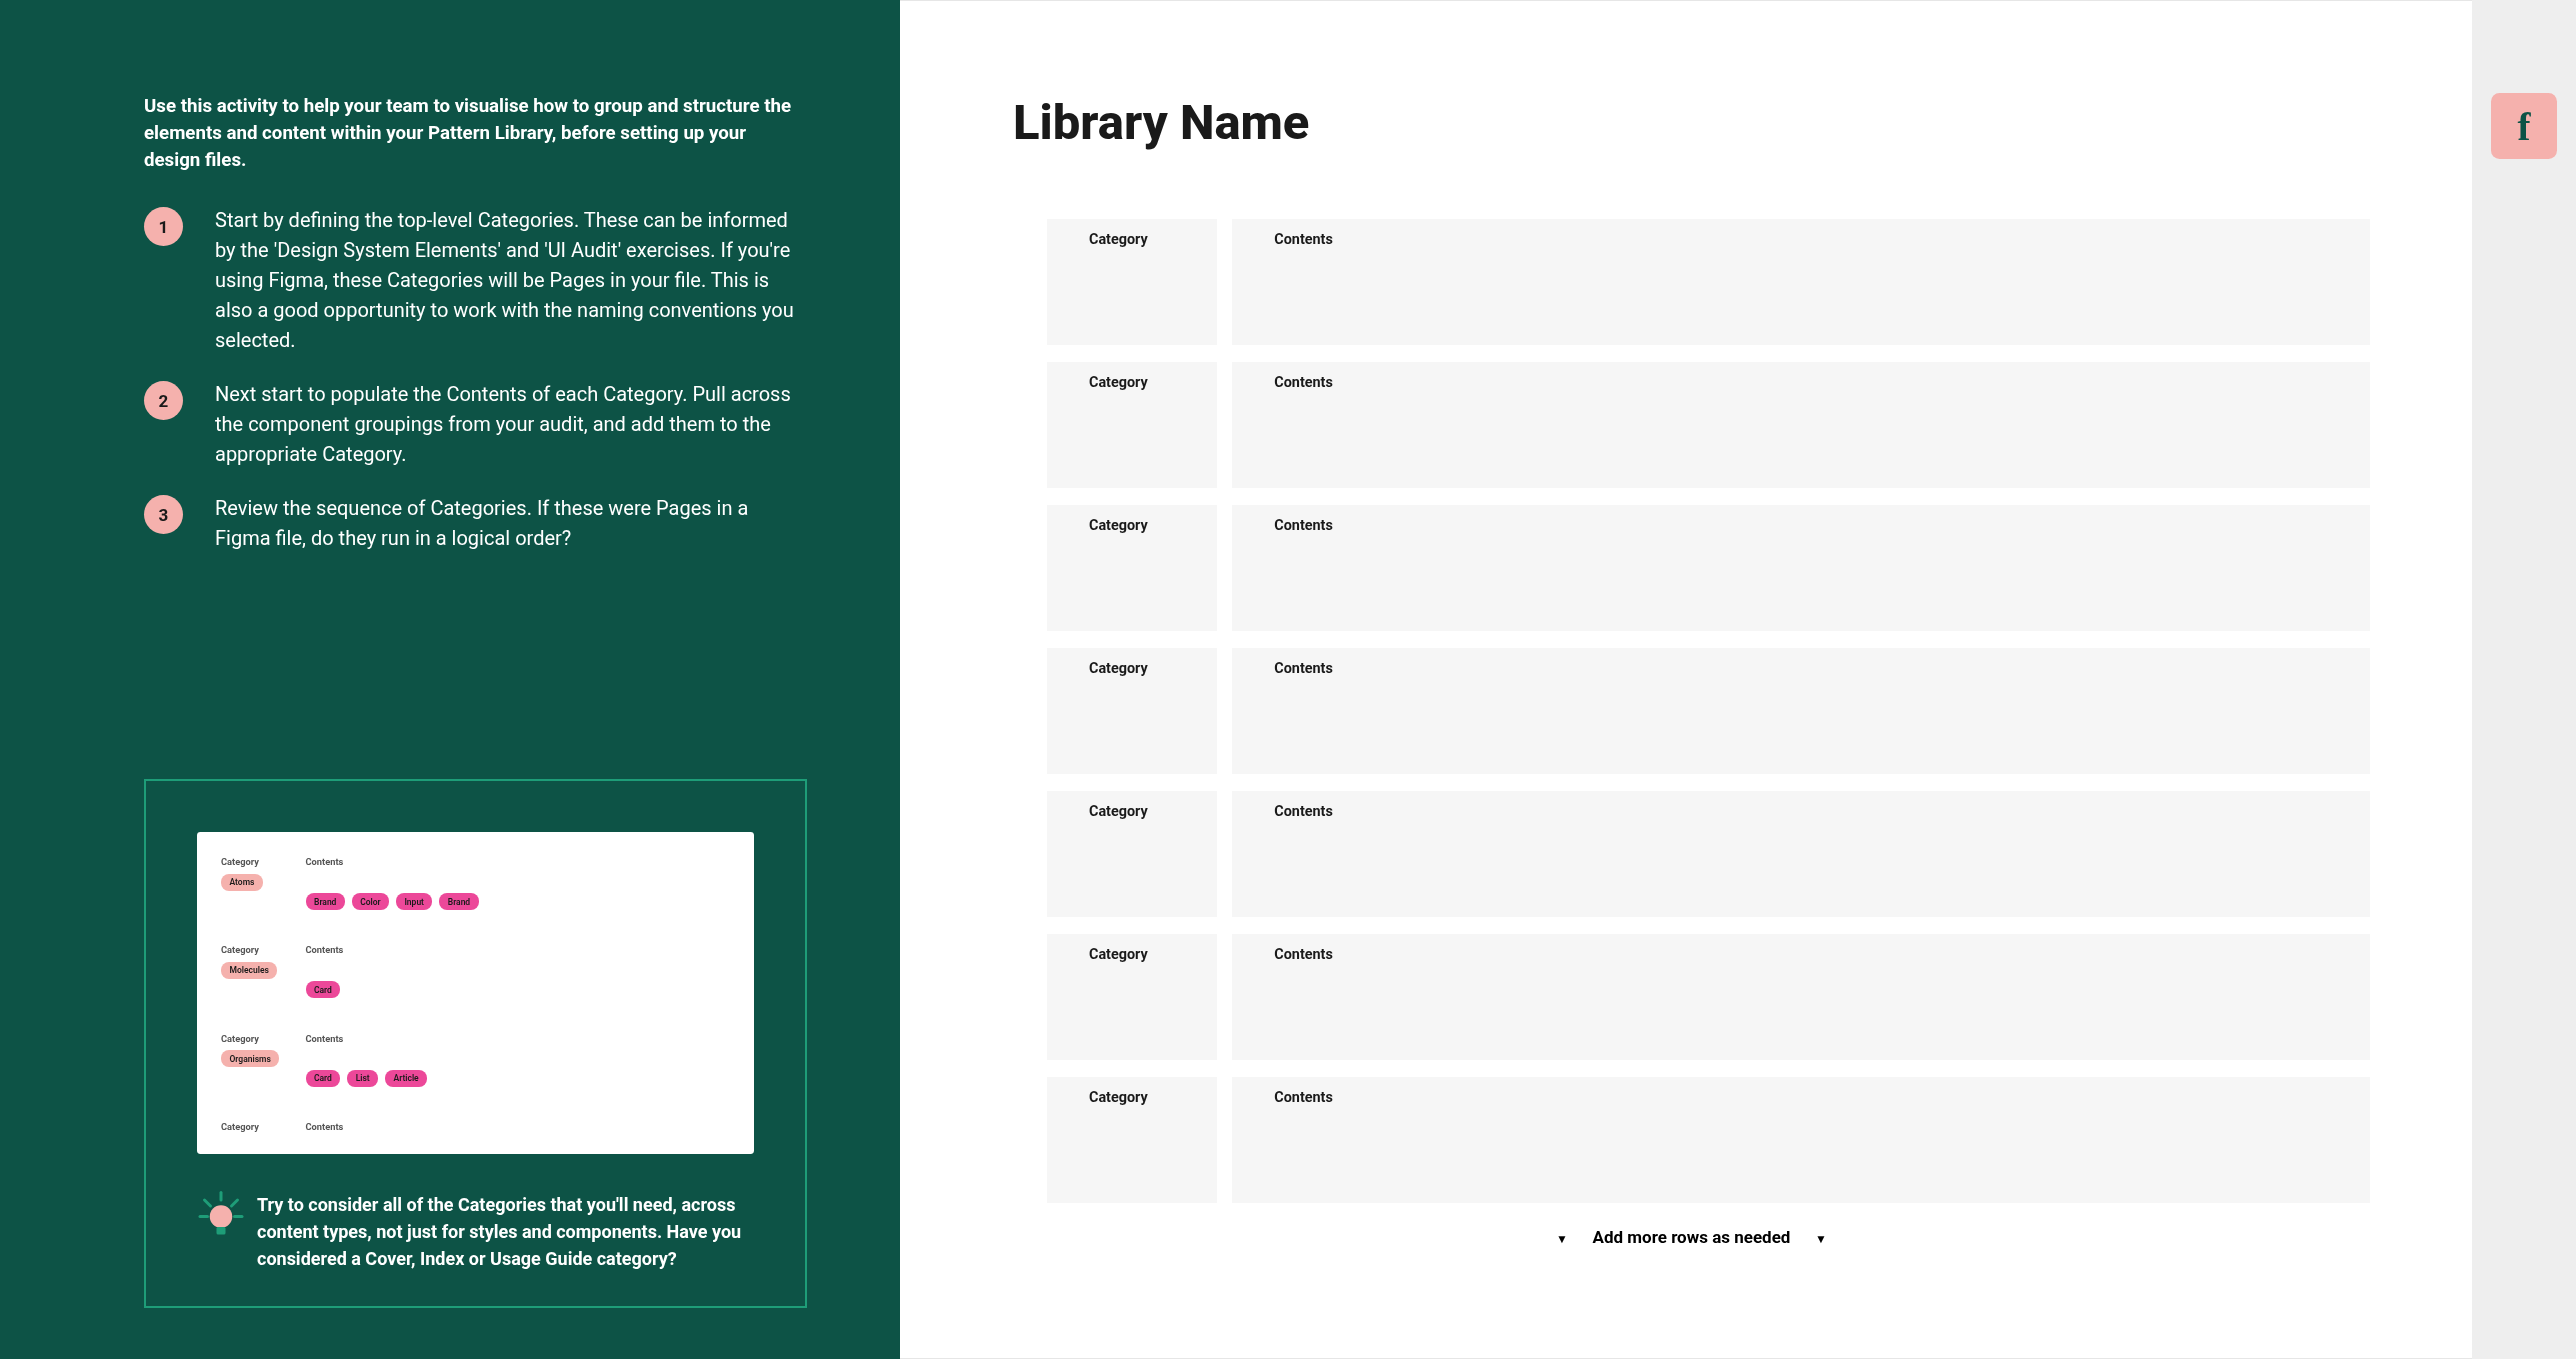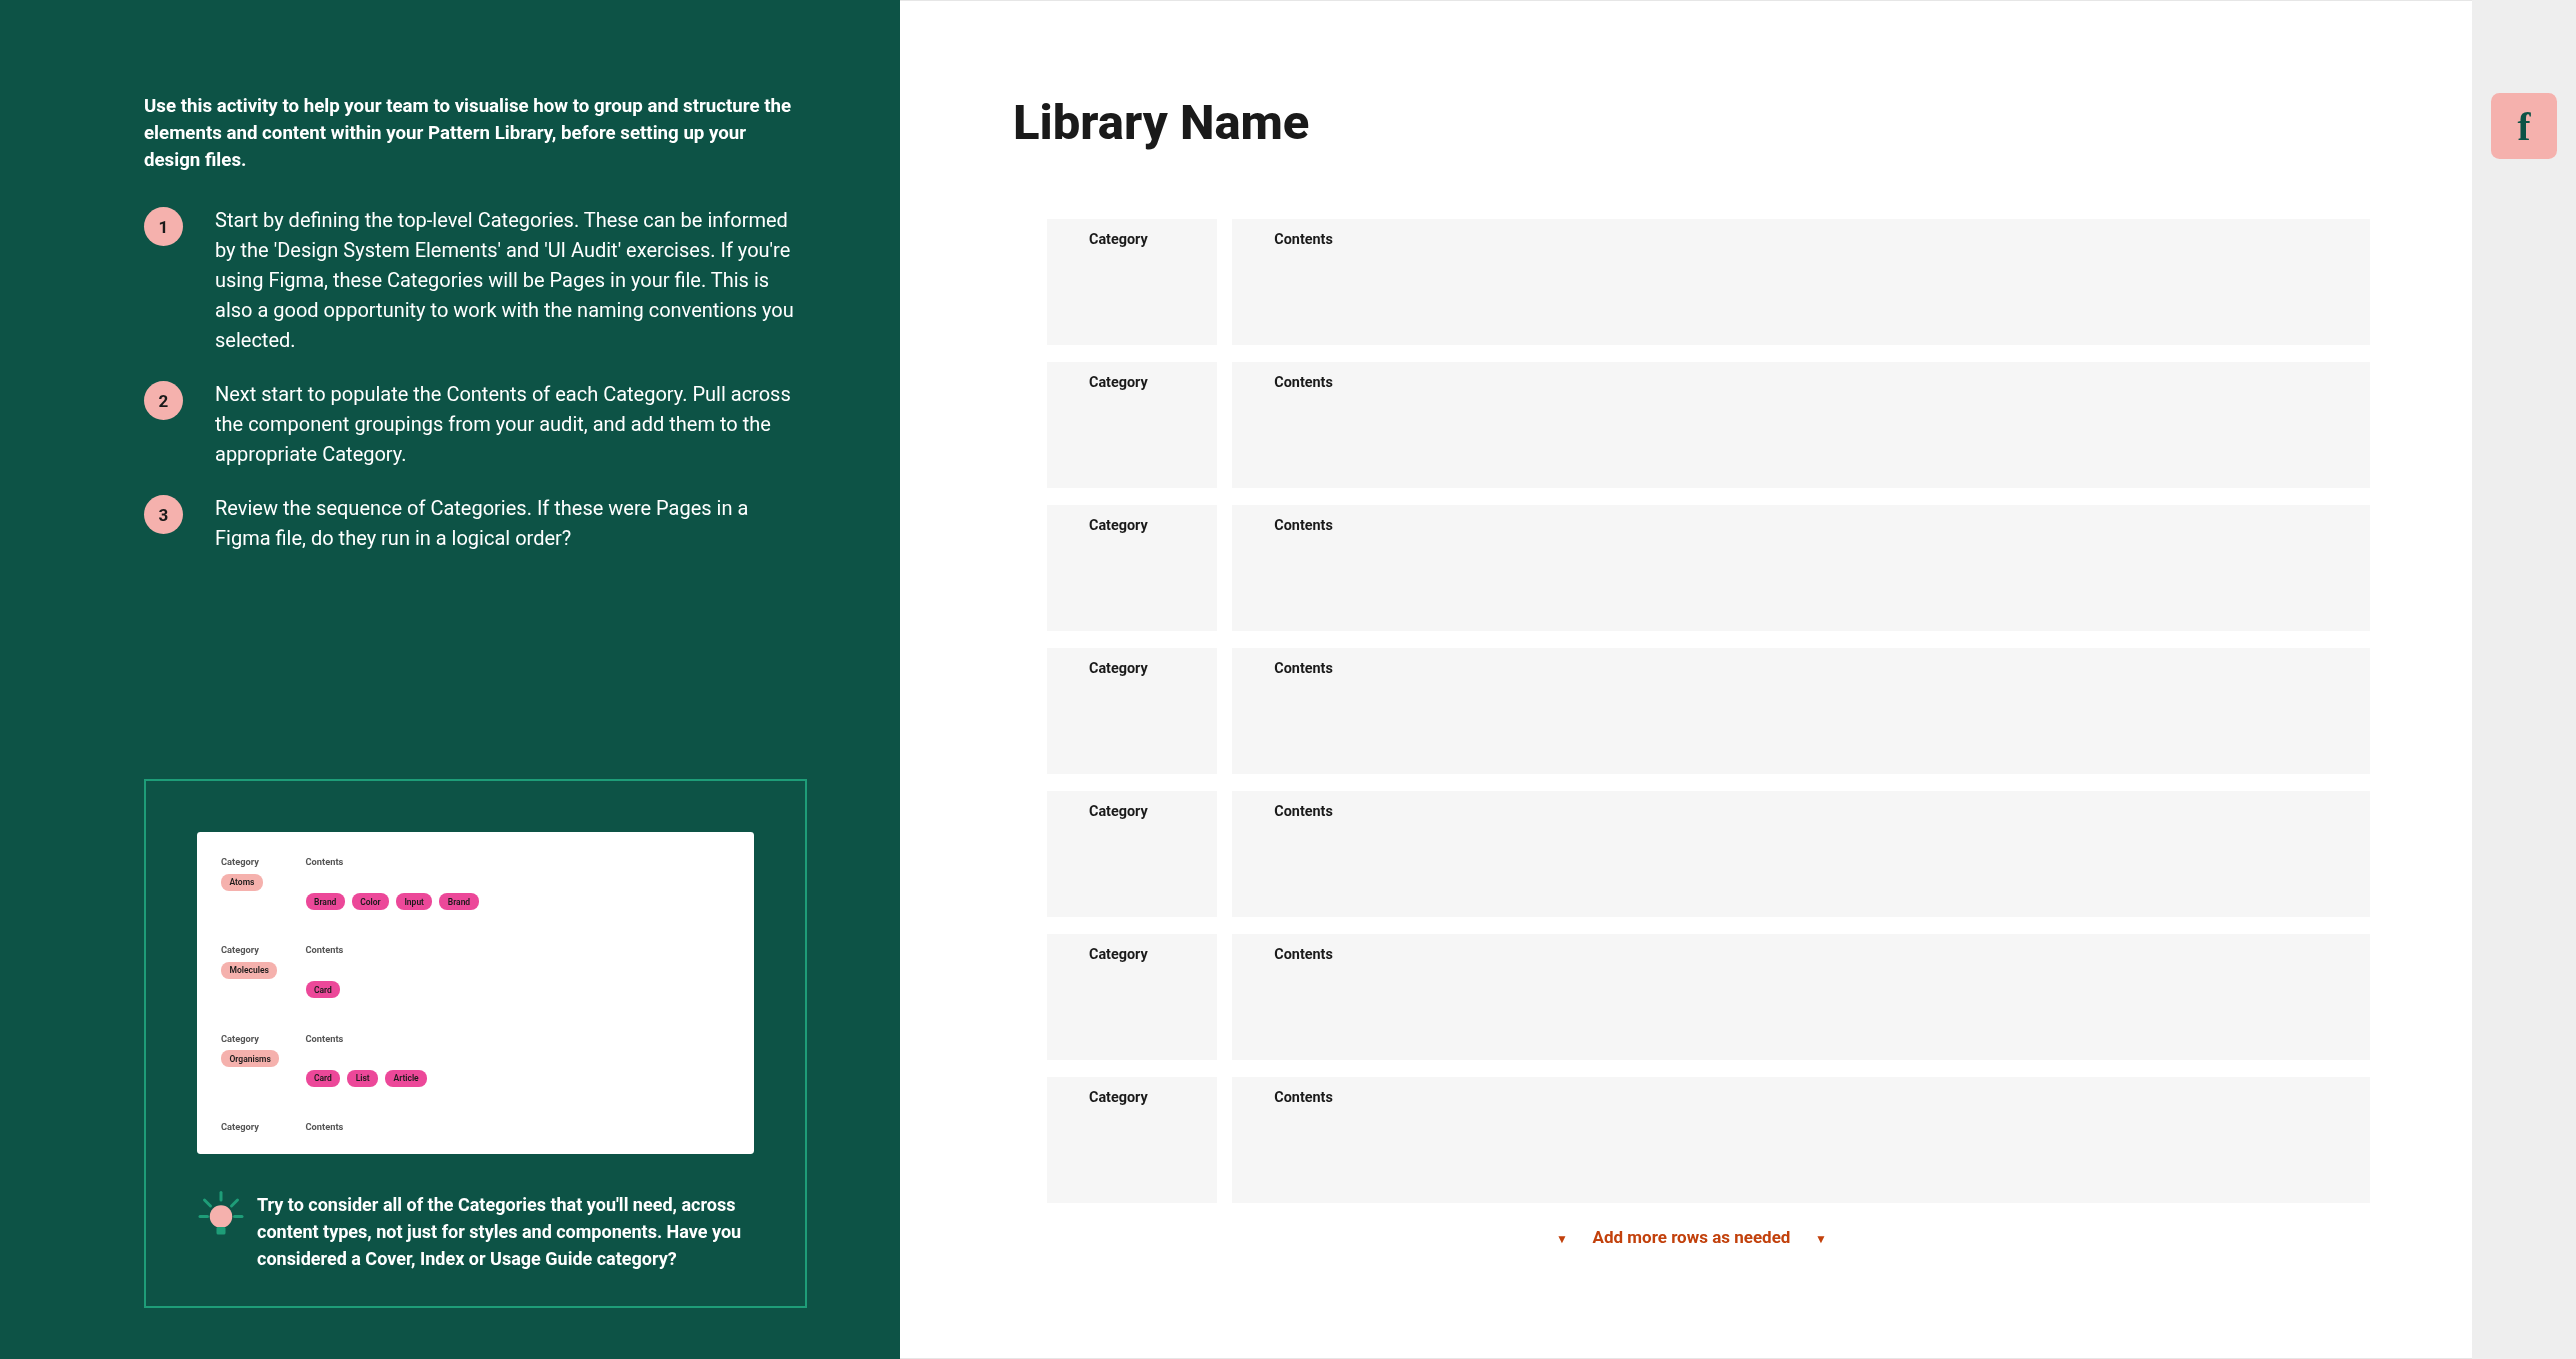--- a/index.html
+++ b/index.html
@@ -131,21 +131,21 @@
     font-size: 14.4px;
     font-weight: 700;
     color: #1a1a1a;
   }
   .cell-cat { width: 170px; }
   .cell-con { flex: 1; }
   .add-more {
     text-align: center;
     font-size: 17px;
     font-weight: 700;
-    color: #c2410c;
+    color: #000000;
     margin-top: 24px;
   }
   .add-more .tri { font-size: 12px; padding: 0 20.4px; }
   
   .rail {
     width: 104px;
     background: #eeeeee;
     padding-top: 93px;
     display: flex;
     justify-content: center;

